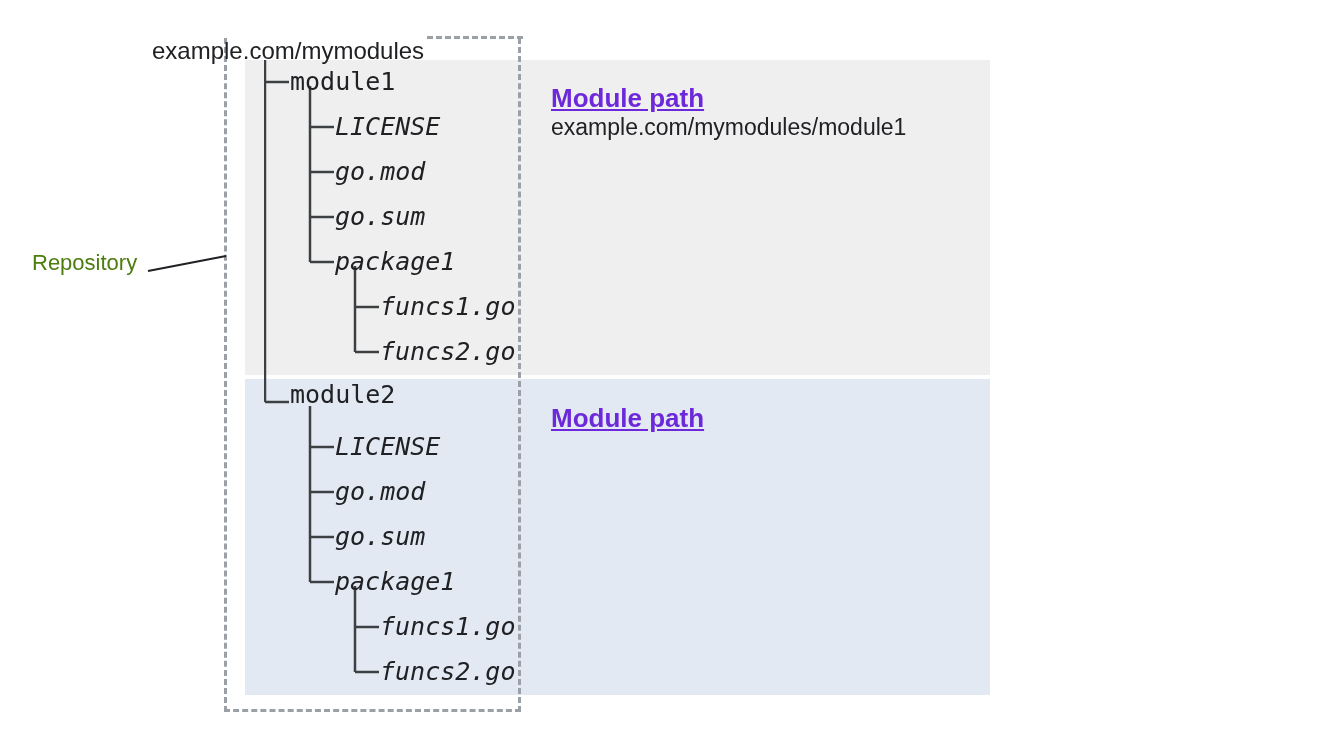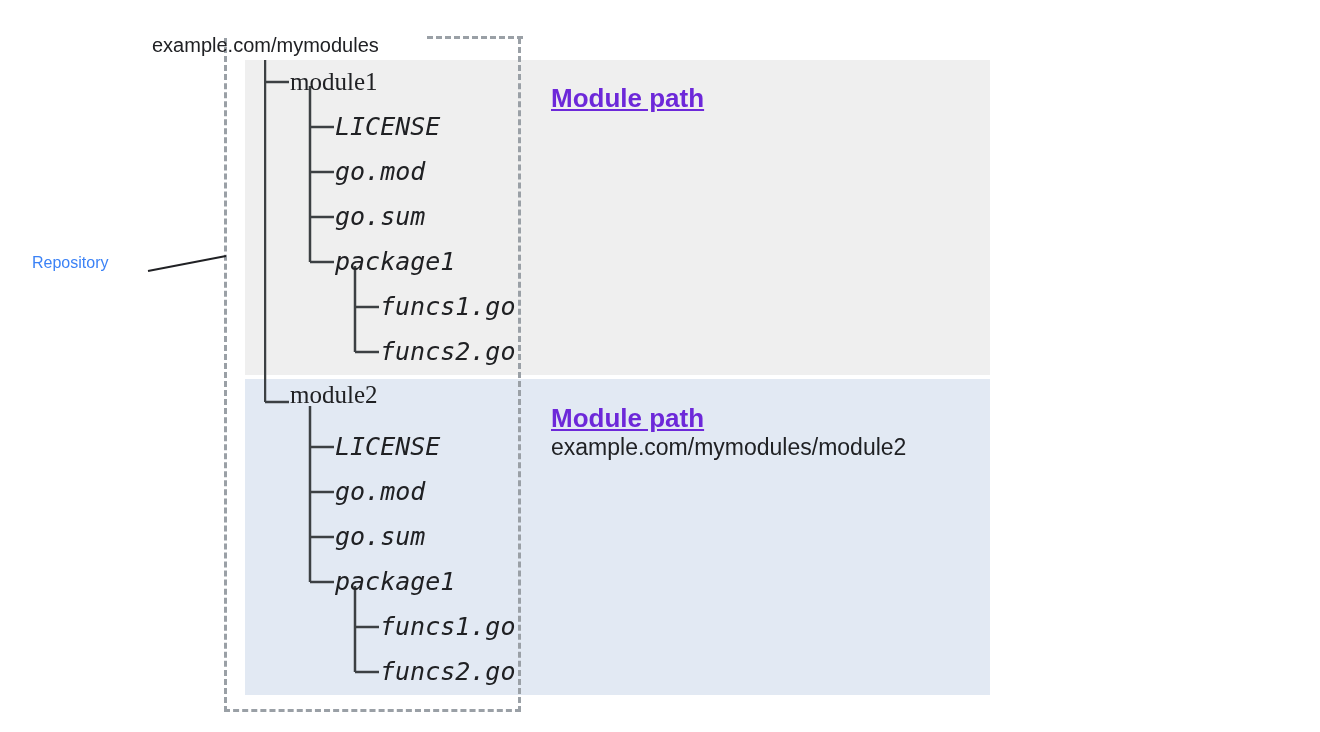--- a/index.html
+++ b/index.html
@@ -53,36 +53,36 @@
     top: 36px;
     width: 96px;
     height: 0;
     border-top: 3px dashed #9aa0a6;
   }
 
   
   #root-path-label {
     position: absolute;
     left: 152px;
-    top: 30px;
-    font-size: 20px;
+    top: 36px;
+    font-size: 24px;
     line-height: 30px;
     white-space: nowrap;
     color: #202124;
   }
 
   
   #repository-label {
     position: absolute;
     left: 32px;
     top: 248px;
-    font-size: 16px;
+    font-size: 22px;
     line-height: 30px;
     white-space: nowrap;
-    color: #3b82f6;
+    color: #4d7c0f;
   }
   #repository-leader-line {
     position: absolute;
     left: 148px;
     top: 248px;
     width: 80px;
     height: 26px;
     overflow: visible;
   }
 
@@ -100,21 +100,21 @@
     top: 0;
   }
   .tree-row {
     position: absolute;
     font-family: "DejaVu Sans Mono", "Liberation Mono", monospace;
     font-size: 25px;
     line-height: 30px;
     white-space: pre;
     color: #202124;
   }
-  .depth-1 { left: 26px; font-family: Liberation Serif, serif; }
+  .depth-1 { left: 26px; }
   .depth-2 { left: 71px; font-style: italic; }
   .depth-3 { left: 116px; font-style: italic; }
 
   
   .module-path-block {
     position: absolute;
     left: 551px;
     width: 420px;
   }
   #module-path-1 { top: 84px; }
@@ -191,17 +191,17 @@
   <div class="tree-row depth-2" style="top:372px">LICENSE</div>
   <div class="tree-row depth-2" style="top:417px">go.mod</div>
   <div class="tree-row depth-2" style="top:462px">go.sum</div>
   <div class="tree-row depth-2" style="top:507px">package1</div>
   <div class="tree-row depth-3" style="top:552px">funcs1.go</div>
   <div class="tree-row depth-3" style="top:597px">funcs2.go</div>
 </div>
 
 <div class="module-path-block" id="module-path-1">
   <div class="module-path-title">Module path</div>
+  <div class="module-path-value">example.com/mymodules/module1</div>
 </div>
 <div class="module-path-block" id="module-path-2">
   <div class="module-path-title">Module path</div>
-  <div class="module-path-value">example.com/mymodules/module2</div>
 </div>
 
 </body></html>

